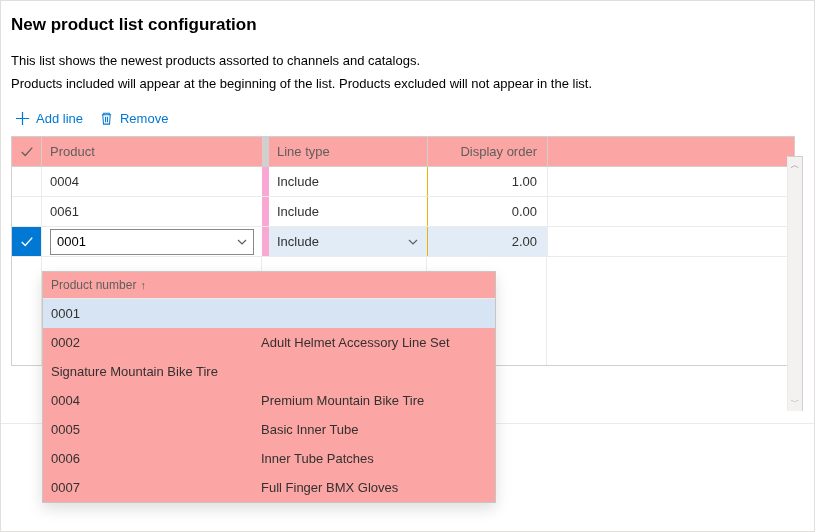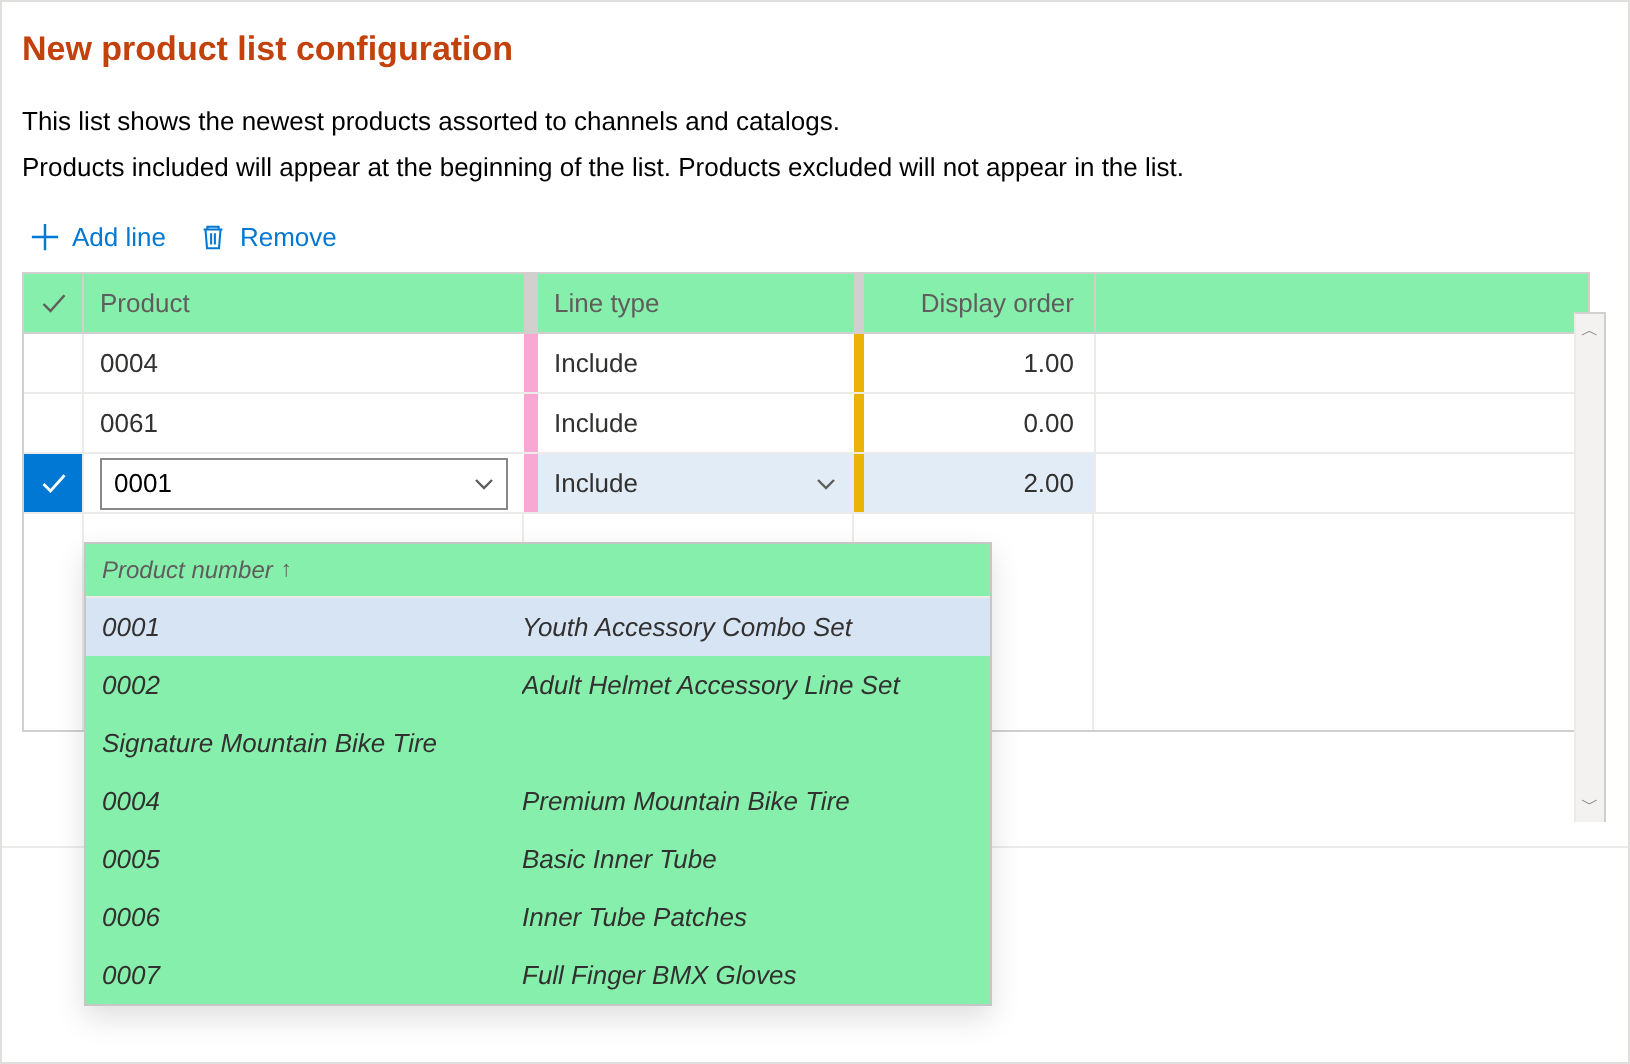--- a/index.html
+++ b/index.html
@@ -13,21 +13,21 @@
       border: 1px solid #e1dfdd;
       overflow: hidden;
       position: relative;
     }
     .header {
       padding: 14px 10px 6px 10px;
     }
     .title {
       font-size: 17px;
       font-weight: 600;
-      color: #c2410c;
+      color: #000000;
       margin-bottom: 18px;
     }
     .desc {
       font-size: 13px;
       color: #000000;
       margin-bottom: 8px;
     }
     .toolbar {
       display: flex;
       gap: 16px;
@@ -51,29 +51,29 @@
       width: 784px;
       position: relative;
     }
     .grid-row {
       display: flex;
       height: 30px;
       align-items: stretch;
       border-bottom: 1px solid #edebe9;
     }
     .grid-header {
-      background: #86efac;
+      background: #fca5a5;
       font-weight: 400;
       color: #605e5c;
       border-bottom: 1px solid #d2d0ce;
     }
     .col-check { width: 30px; border-right: 1px solid #edebe9; display: flex; align-items: center; justify-content: center; flex-shrink: 0; }
     .col-product { width: 220px; padding: 0 8px; display: flex; align-items: center; flex-shrink: 0; }
     .col-linetype { width: 165px; padding: 0 8px; display: flex; align-items: center; border-left: 7px solid #f9a8d4; flex-shrink: 0; }
-    .col-display { width: 120px; padding: 0 10px; display: flex; align-items: center; justify-content: flex-end; border-left: 5px solid #eab308; flex-shrink: 0; }
+    .col-display { width: 120px; padding: 0 10px; display: flex; align-items: center; justify-content: flex-end; border-left: 1px solid #eab308; flex-shrink: 0; }
     .col-rest { flex: 1; border-left: 1px solid #edebe9; position: relative; }
     .grid-header .col-check,
     .grid-header .col-product,
     .grid-header .col-linetype,
     .grid-header .col-display,
     .grid-header .col-rest { border-color: #d2d0ce; }
     .grid-header .col-display { text-align: right; }
     .row-selected { background: #fff; }
     .row-selected .col-check { background: #0078d4; }
     .row-selected .col-linetype,
@@ -96,25 +96,24 @@
     .chev { width: 12px; height: 12px; }
     .blank-rows { height: 108px; background: #fff; display:flex; }
     .blank-rows .col-check { border-bottom: none;}
     .blank-cell { border-right: 1px solid #edebe9; }
     
     .dropdown {
       position: absolute;
       left: 41px;
       top: 270px;
       width: 454px;
-      background: #86efac;
+      background: #fca5a5;
       border: 1px solid #c8c6c4;
       box-shadow: 0 6px 14px rgba(0,0,0,0.13);
       z-index: 10;
-      font-style: italic;
     }
     .dd-header {
       display: flex;
       padding: 6px 8px;
       color: #605e5c;
       font-size: 12px;
       border-bottom: 1px solid #edebe9;
     }
     .dd-col-num { width: 210px; display: flex; align-items: center; gap: 4px;}
     .dd-col-name { flex: 1; }
@@ -252,21 +251,20 @@
 <div class="dropdown">
   <div class="dd-header">
     <div class="dd-col-num">
       <span>Product number</span>
       <span class="sort-arrow">↑</span>
     </div>
   </div>
   <div class="dd-body">
     <div class="dd-row hl">
       <div class="dd-col-num">0001</div>
-      <div class="dd-col-name">Youth Accessory Combo Set</div>
     </div>
     <div class="dd-row">
       <div class="dd-col-num">0002</div>
       <div class="dd-col-name">Adult Helmet Accessory Line Set</div>
     </div>
     <div class="dd-row">
       <div class="dd-col-name">Signature Mountain Bike Tire</div>
     </div>
     <div class="dd-row">
       <div class="dd-col-num">0004</div>

